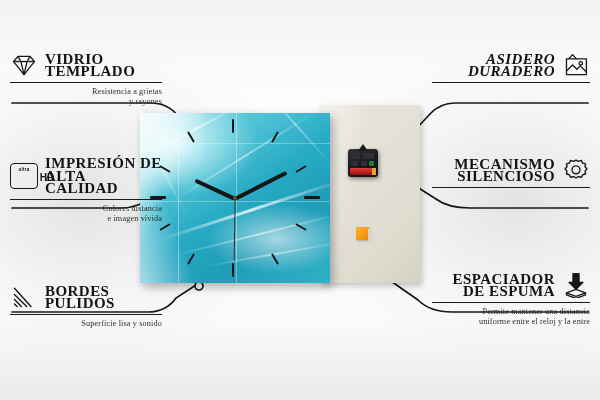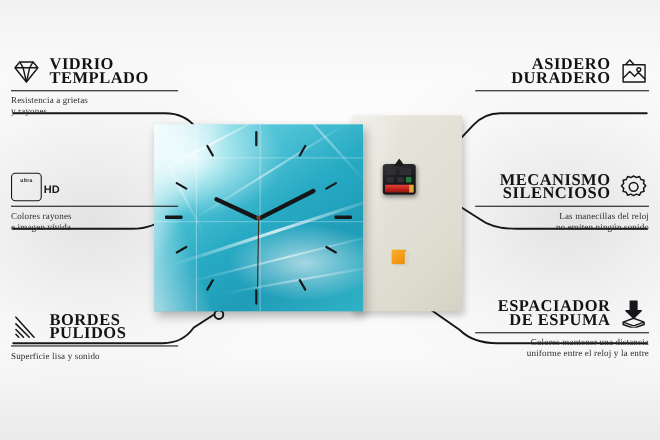--- a/index.html
+++ b/index.html
@@ -76,21 +76,21 @@
   .feature.right .f-head{flex-direction:row-reverse;}
   .f-icon{width:28px;height:26px;flex:0 0 28px;color:#15171a;}
   .f-title{
     font-family:"Liberation Serif",serif;font-weight:bold;
     font-size:15px;line-height:12.5px;letter-spacing:.45px;color:#111315;
     text-transform:uppercase;
   }
   .f-rule{height:1px;background:#1a1c1e;margin:4px 0 4px 0;}
   .f-desc{
     font-family:"Liberation Serif",serif;font-size:8.2px;line-height:10px;
-    color:#2a2c2e;letter-spacing:.15px;
+    color:#2a2c2e;letter-spacing:.15px;text-align:right;
   }
   .hd-badge{
     width:26px;height:24px;border:1.6px solid #15171a;border-radius:4px;
     display:flex;flex-direction:column;align-items:center;justify-content:center;
     line-height:1;color:#15171a;
   }
   .hd-ultra{font-size:4.6px;font-weight:bold;letter-spacing:.2px;font-family:"Liberation Sans",sans-serif;}
   .hd-hd{font-size:10px;font-weight:bold;font-family:"Liberation Sans",sans-serif;margin-top:.5px;padding-left:46px;}
 </style>
 </head>
@@ -195,24 +195,28 @@
   </div>
 
   <div class="feature left" style="top:157px;">
     <div class="f-head">
       <span class="f-icon">
         <span class="hd-badge">
           <span class="hd-ultra">ultra</span>
           <span class="hd-hd">HD</span>
         </span>
       </span>
-    </div>
-    <div class="f-rule"></div>
-    <div class="f-desc">
-      <span>Colores rayones</span><br>
+      <span class="f-title">
+        <span>IMPRESIÓN DE</span><br>
+        <span>ALTA CALIDAD</span>
+      </span>
+    </div>
+    <div class="f-rule"></div>
+    <div class="f-desc">
+      <span>Colores distancia</span><br>
       <span>e imagen vívida</span>
     </div>
   </div>
 
   <div class="feature left" style="top:284px;">
     <div class="f-head">
       <span class="f-icon">
         <svg viewBox="0 0 32 30" width="28" height="26" fill="none" stroke="#15171a" stroke-width="1.6" stroke-linecap="round">
           <path d="M5 5 L24 26"></path>
             <path d="M5 12 L19 26"></path>
@@ -224,21 +228,21 @@
         <span>BORDES</span><br>
         <span>PULIDOS</span>
       </span>
     </div>
     <div class="f-rule"></div>
     <div class="f-desc">
       <span>Superficie lisa y sonido</span>
     </div>
   </div>
 
-  <div class="feature right" style="top:52px;">
+  <div class="feature right" style="top:52px;font-style:italic;">
     <div class="f-head">
       <span class="f-icon">
         <svg viewBox="0 0 32 30" width="28" height="26" fill="none" stroke="#15171a" stroke-width="1.5" stroke-linejoin="round">
           <rect x="5" y="8" width="23" height="18"></rect>
           <path d="M16.5 8 L12 3 L7.5 8"></path>
           <path d="M5 22 L12 15 L17 20 L21 16 L28 23"></path>
           <circle cx="21.5" cy="13" r="2"></circle>
         </svg>
       </span>
       <span class="f-title">
@@ -256,40 +260,36 @@
           <path d="M16 3.5 l3 1.6 3.2-1.1 1.5 3.1 3.3 .9 -.6 3.3 2.3 2.5 -2.3 2.5 .6 3.3 -3.3 .9 -1.5 3.1 -3.2-1.1 -3 1.6 -3-1.6 -3.2 1.1 -1.5-3.1 -3.3-.9 .6-3.3 -2.3-2.5 2.3-2.5 -.6-3.3 3.3-.9 1.5-3.1 3.2 1.1 Z"></path>
           <circle cx="16" cy="14.8" r="4.6"></circle>
         </svg>
       </span>
       <span class="f-title">
         <span>MECANISMO</span><br>
         <span>SILENCIOSO</span>
       </span>
     </div>
     <div class="f-rule"></div>
-    <div class="f-desc">
-      <span>Las manecillas del reloj</span><br>
-      <span>no emiten ningún sonido</span>
-    </div>
   </div>
 
   <div class="feature right" style="top:272px;">
     <div class="f-head">
       <span class="f-icon">
         <svg viewBox="0 0 32 30" width="28" height="26" fill="none" stroke="#15171a" stroke-width="1.5" stroke-linejoin="round">
           <path d="M12.5 2 L19.5 2 L19.5 12 L24 12 L16 20 L8 12 L12.5 12 Z" fill="#15171a"></path>
           <path d="M16 20 L27 24 L16 28 L5 24 Z"></path>
           <path d="M5 24 L5 26.5 L16 30.5 L27 26.5 L27 24"></path>
         </svg>
       </span>
       <span class="f-title">
         <span>ESPACIADOR</span><br>
         <span>DE ESPUMA</span>
       </span>
     </div>
     <div class="f-rule"></div>
     <div class="f-desc">
-      <span>Colores mantener una distancia</span><br>
+      <span>Permite mantener una distancia</span><br>
       <span>uniforme entre el reloj y la entre</span>
     </div>
   </div>
 
 </div>
 
 </body></html>

